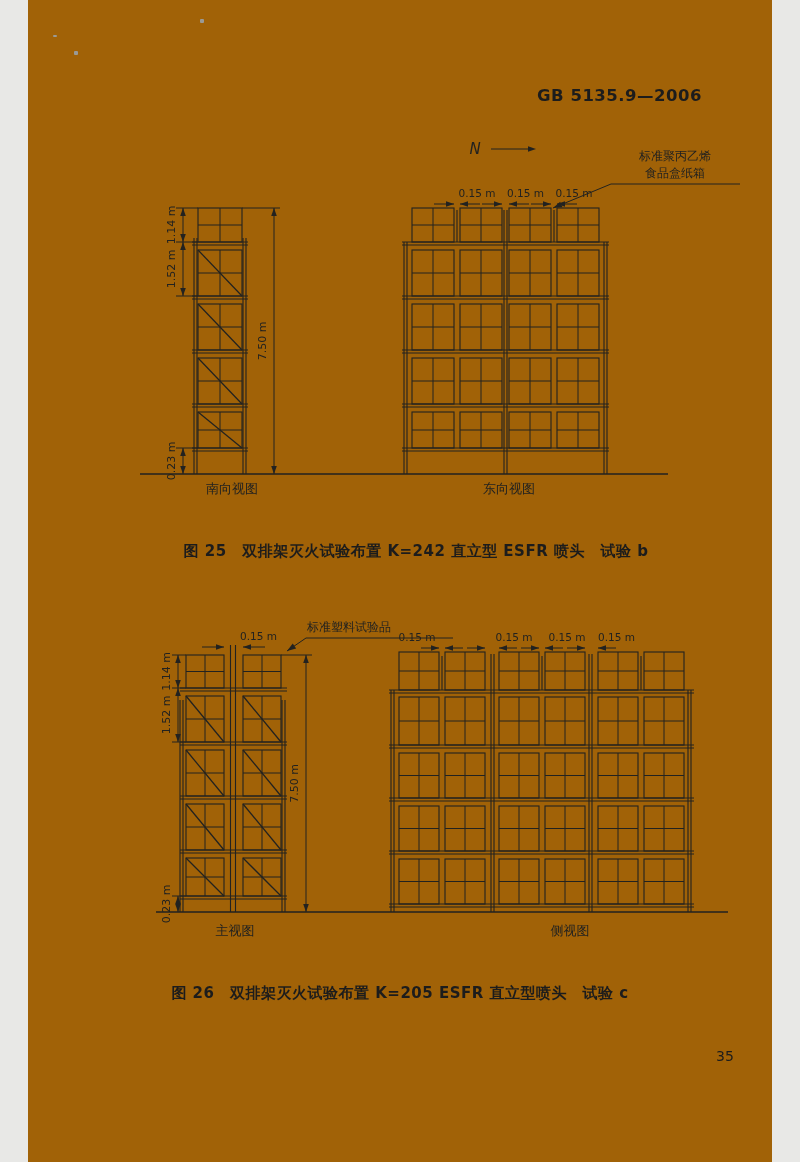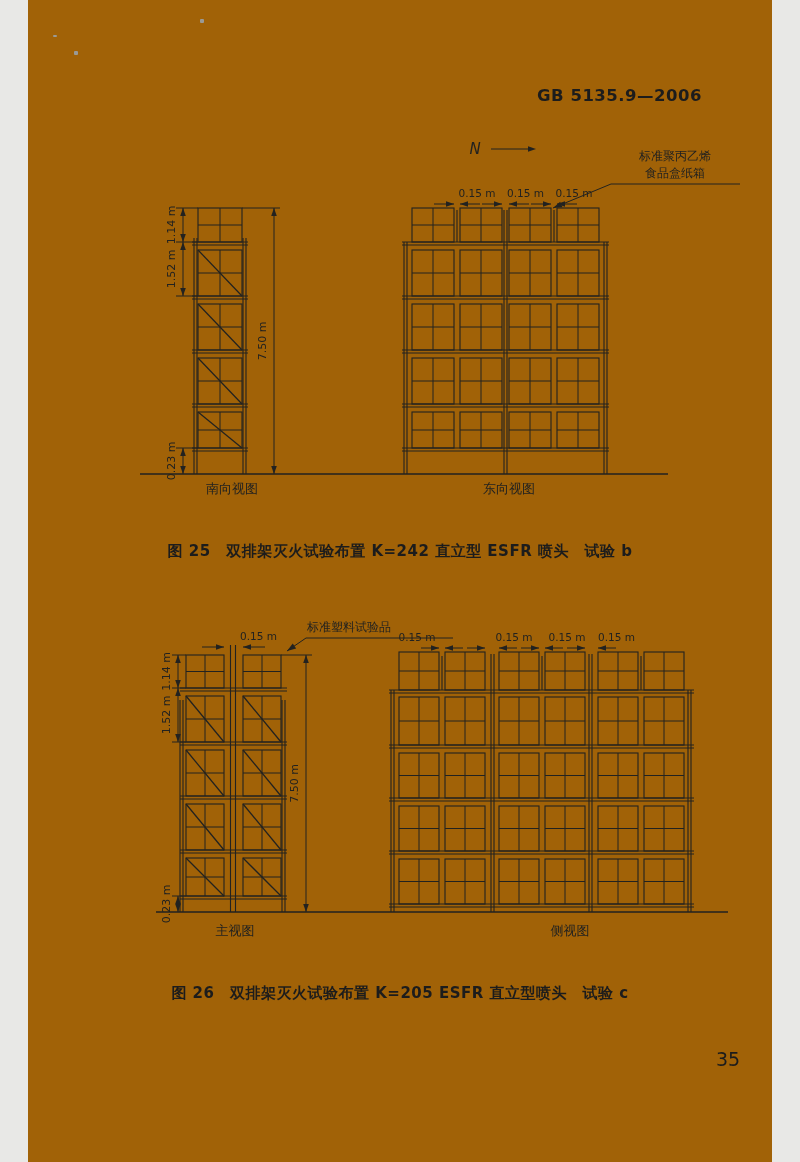--- a/index.html
+++ b/index.html
@@ -9,24 +9,24 @@
     font-family:"DejaVu Sans",sans-serif;color:#1c1c1c;
   }
   .doc-header{
     position:absolute;top:86px;left:0;right:70px;text-align:right;
     font-size:16.5px;font-weight:bold;letter-spacing:.5px;
   }
   .fig-caption{
     position:absolute;left:0;width:100%;text-align:center;
     font-size:15px;font-weight:bold;letter-spacing:.5px;
   }
-  #caption25{top:542px;}
+  #caption25{top:542px;margin-left:16px;}
   #caption26{top:984px;}
   .page-number{
-    position:absolute;top:1048px;left:688px;font-size:19px;
+    position:absolute;top:1048px;left:688px;font-size:14px;
   }
   svg{position:absolute;left:0;}
   #fig25-svg{top:130px;}
   #fig26-svg{top:600px;}
   .artifact{position:absolute;background:#9a9a96;border-radius:1px;}
 </style>
 </head>
 <body>
 
 <div class="page">

